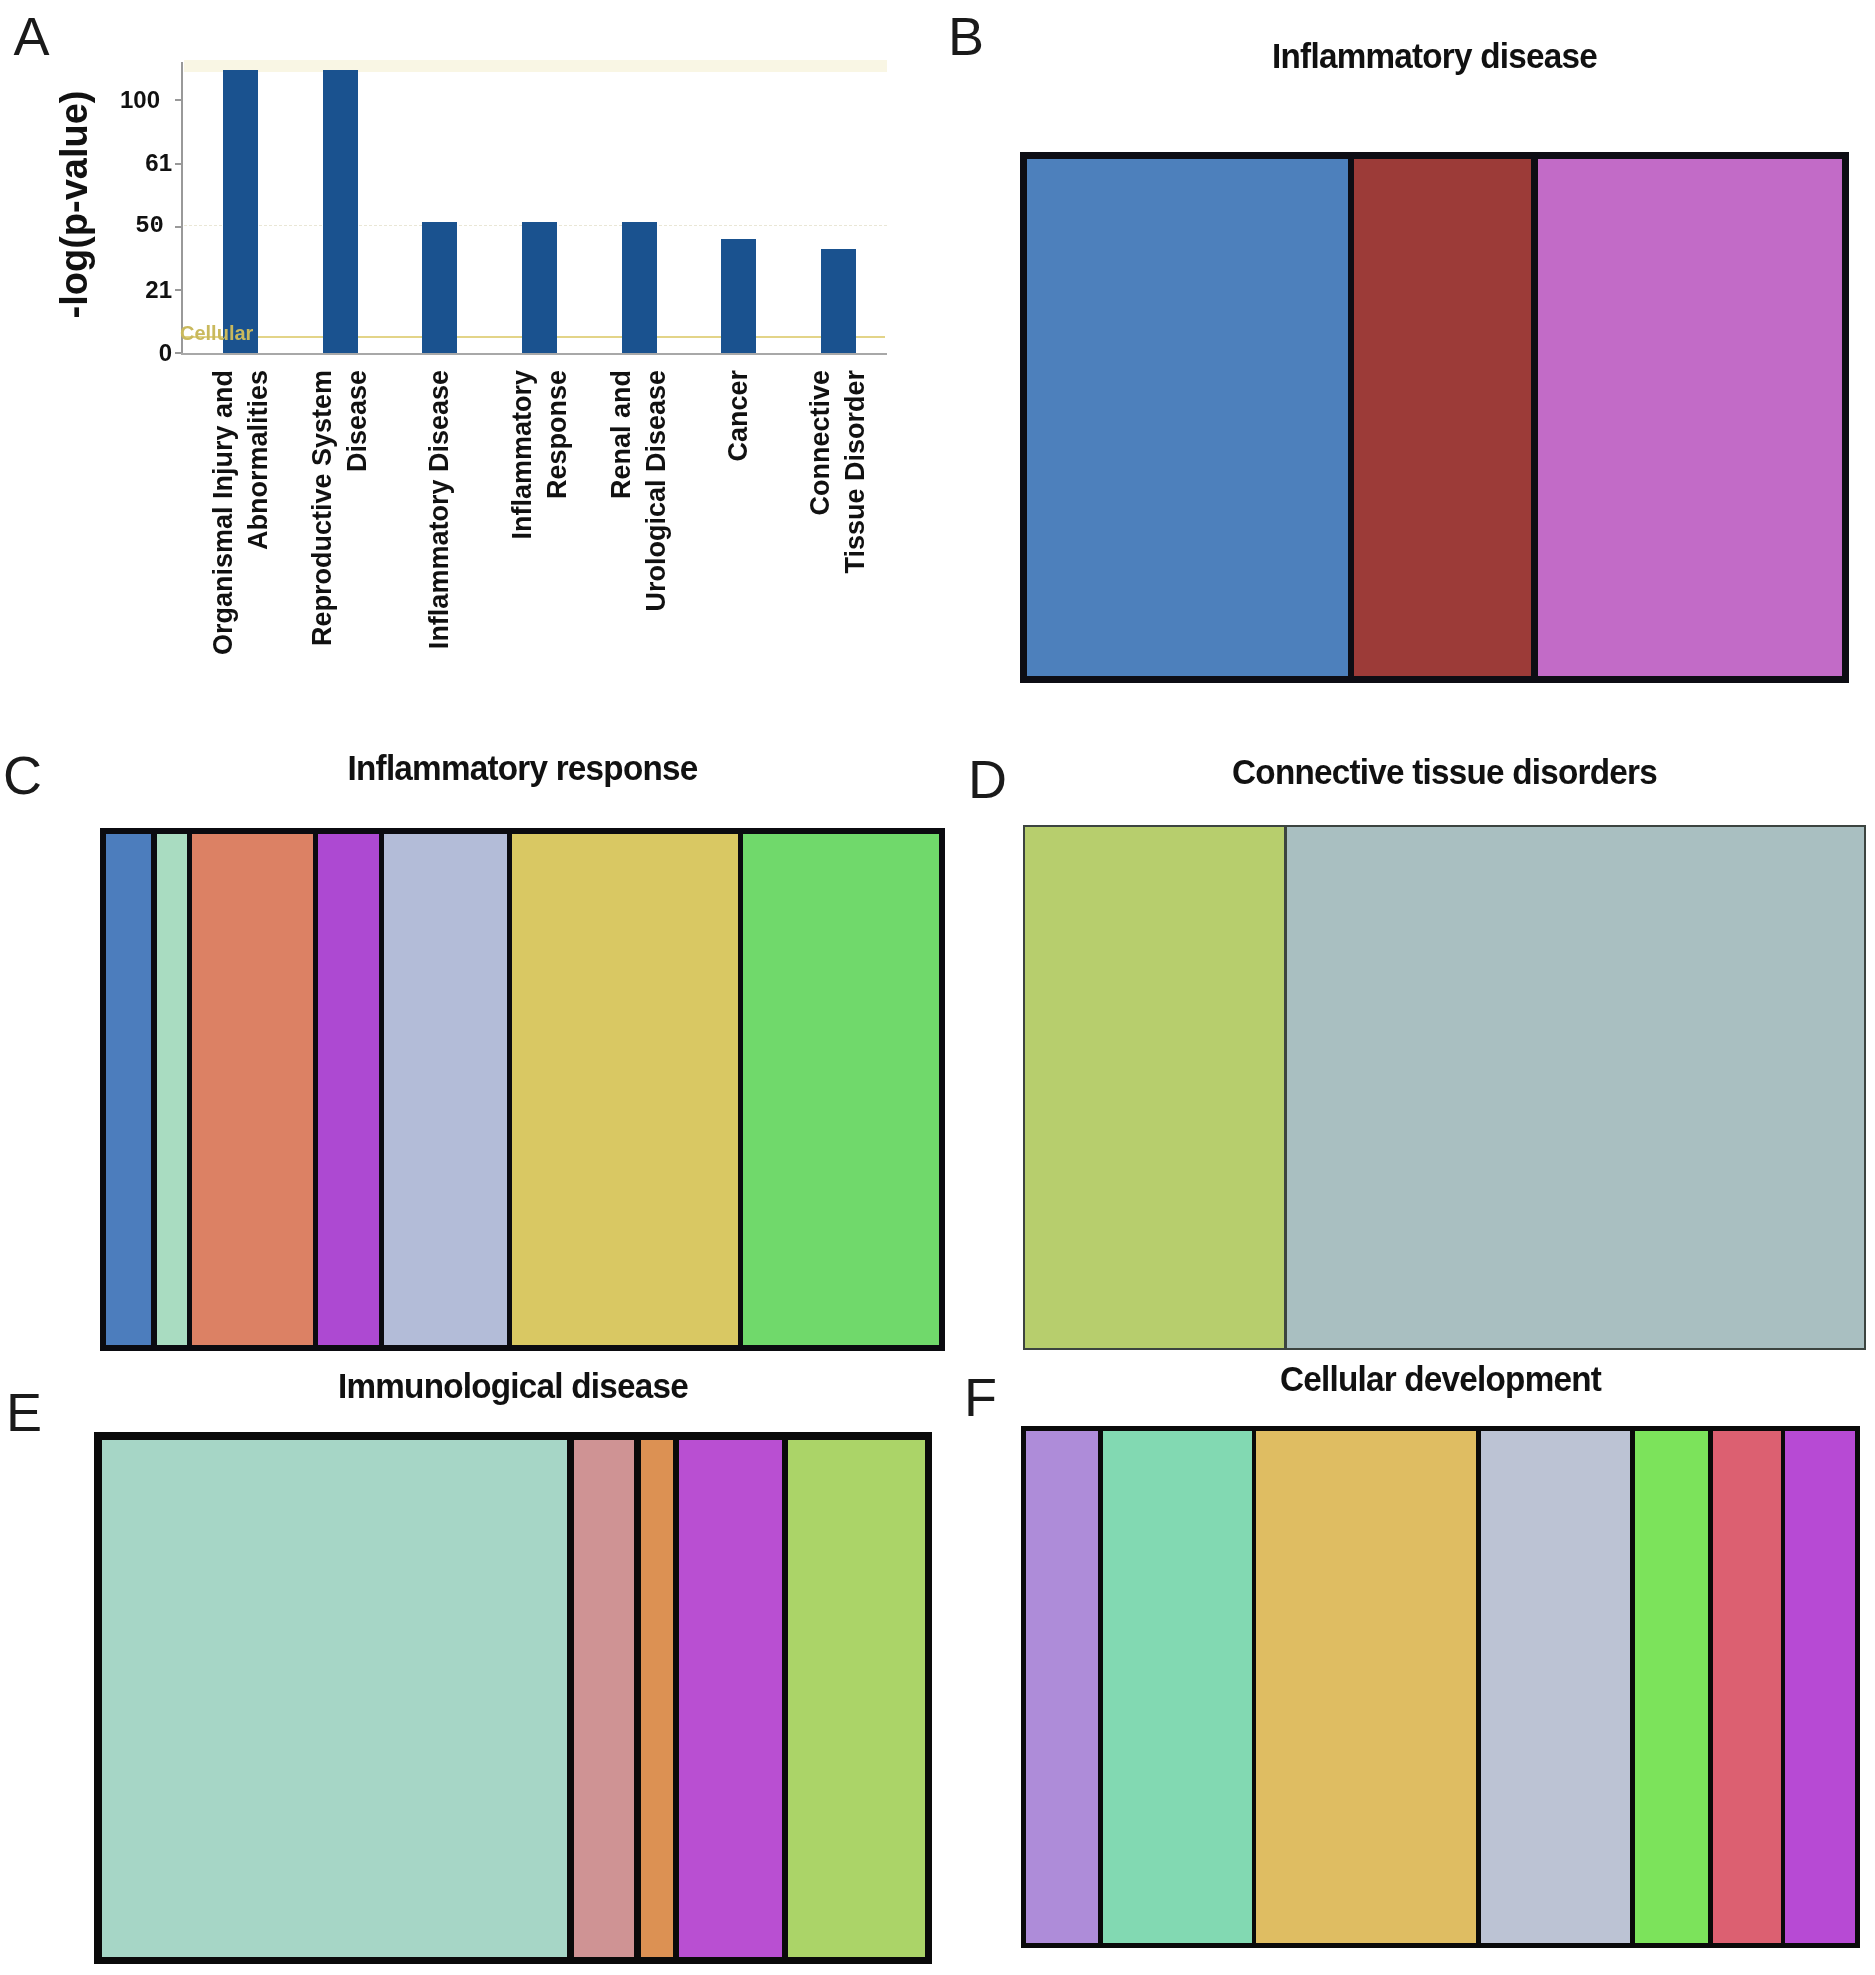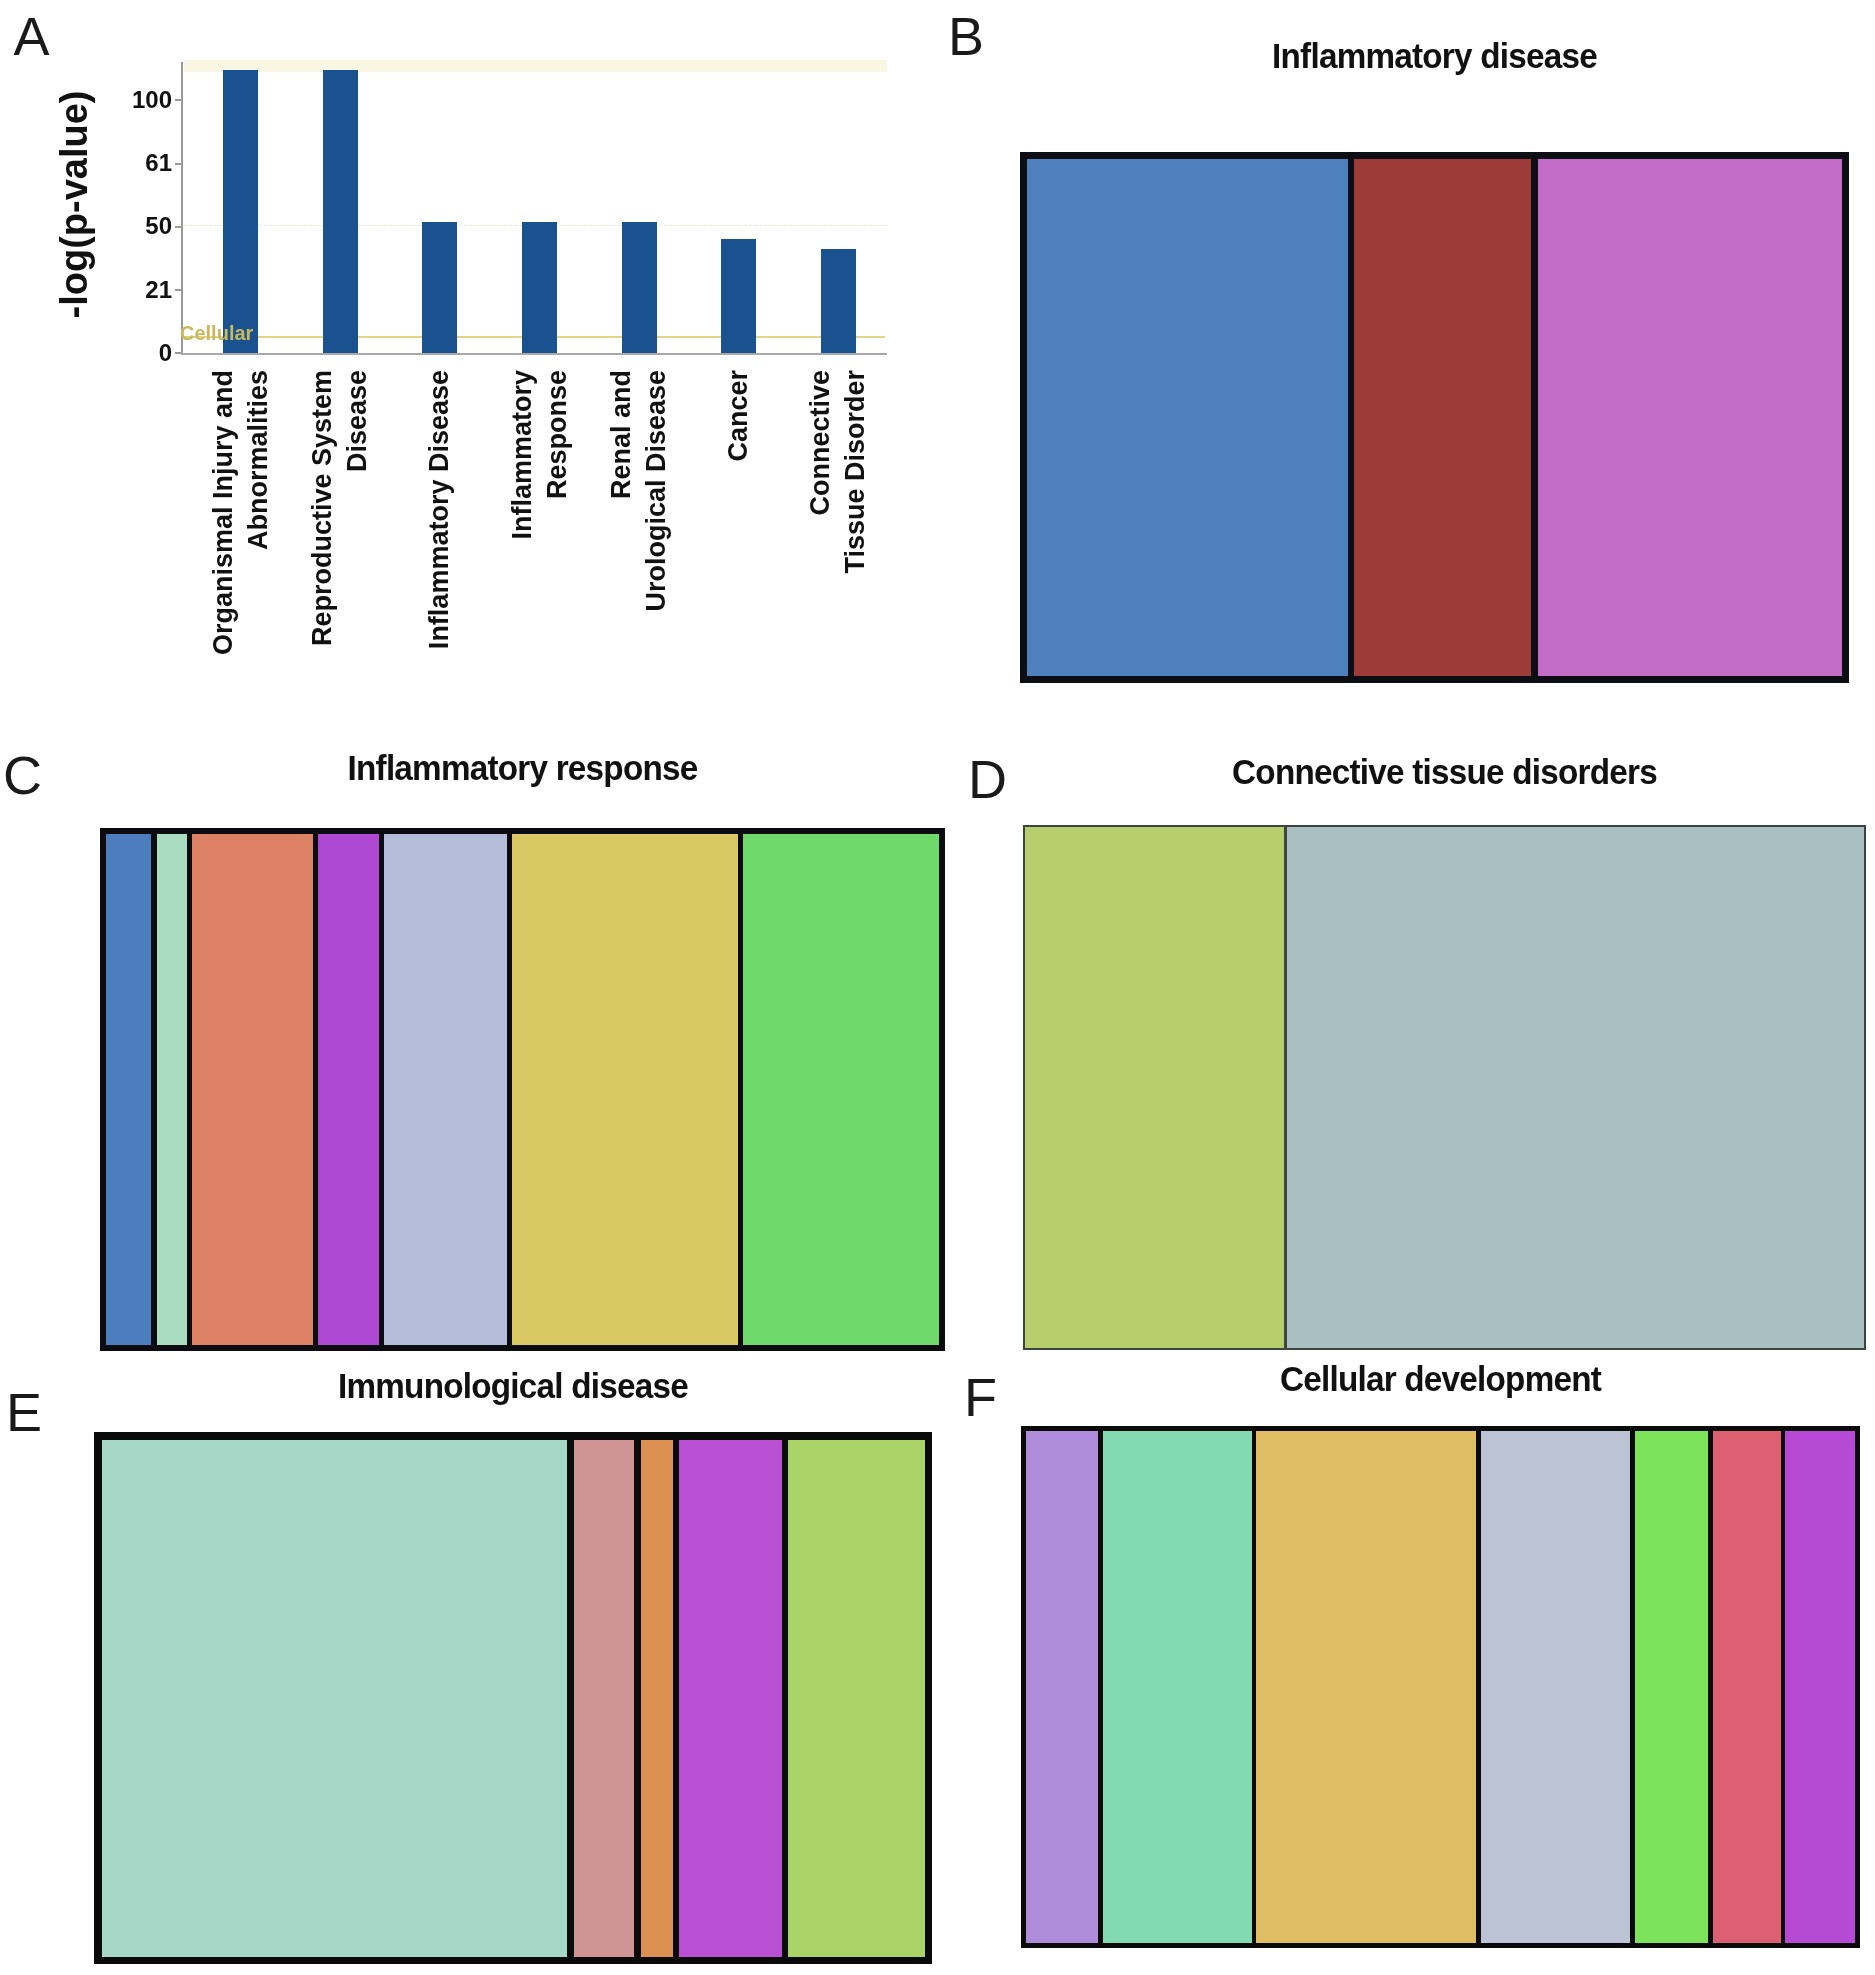--- a/index.html
+++ b/index.html
@@ -59,25 +59,25 @@
   <div id="panelA">
     <div class="band"></div>
     <div class="grid50"></div>
     <div class="threshold-line"></div>
     <div class="ylab">-log(p-value)</div>
     <div id="yticks">
         <div class="ytick-label" style="left: 112px; top: 339px;">0</div>
         <div class="ytick-mark" style="left: 175px; top: 352px;"></div>
         <div class="ytick-label" style="left: 112px; top: 276px;">21</div>
         <div class="ytick-mark" style="left: 175px; top: 289px;"></div>
-        <div class="ytick-label" style="left: 112px; top: 212px;">50</div>
+        <div class="ytick-label" style="left: 104px; top: 212px; font-family: Liberation Mono, monospace;">50</div>
         <div class="ytick-mark" style="left: 175px; top: 226px;"></div>
         <div class="ytick-label" style="left: 112px; top: 149px;">61</div>
         <div class="ytick-mark" style="left: 175px; top: 163px;"></div>
-        <div class="ytick-label" style="left: 112px; top: 86px;">100</div>
+        <div class="ytick-label" style="left: 100px; top: 86px;">100</div>
         <div class="ytick-mark" style="left: 175px; top: 99px;"></div>
       </div>
     <div id="bars">
         <div class="bar" style="left: 223px; top: 70px; width: 35px; height: 284px; background: rgb(26, 82, 143);"></div>
         <div class="bar" style="left: 323px; top: 70px; width: 35px; height: 284px; background: rgb(26, 82, 143);"></div>
         <div class="bar" style="left: 422px; top: 222px; width: 35px; height: 132px; background: rgb(26, 82, 143);"></div>
         <div class="bar" style="left: 522px; top: 222px; width: 35px; height: 132px; background: rgb(26, 82, 143);"></div>
         <div class="bar" style="left: 622px; top: 222px; width: 35px; height: 132px; background: rgb(26, 82, 143);"></div>
         <div class="bar" style="left: 721px; top: 239px; width: 35px; height: 114px; background: rgb(26, 82, 143);"></div>
         <div class="bar" style="left: 821px; top: 249px; width: 35px; height: 104px; background: rgb(26, 82, 143);"></div>

